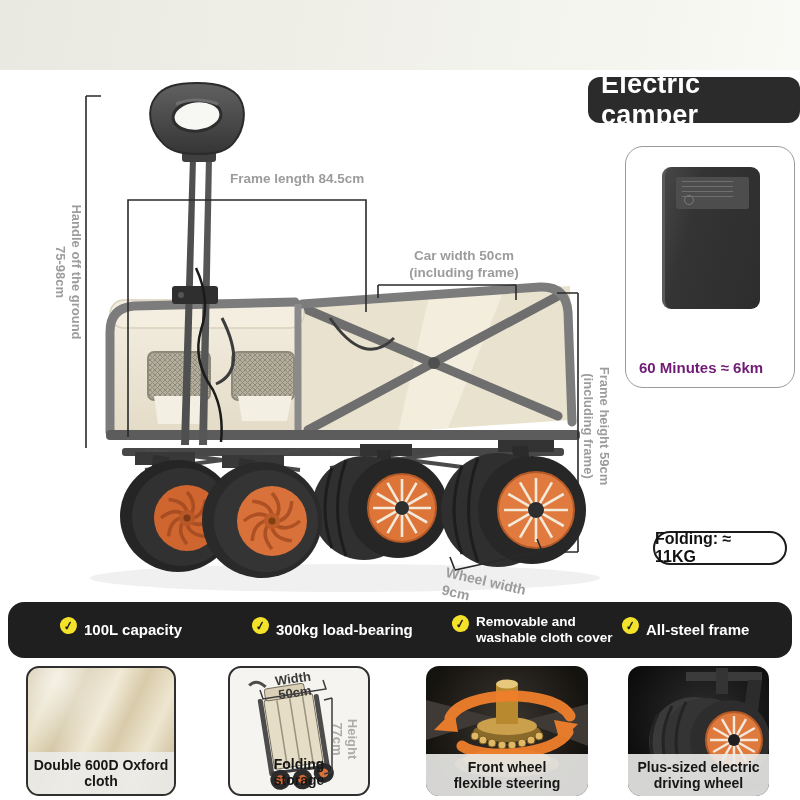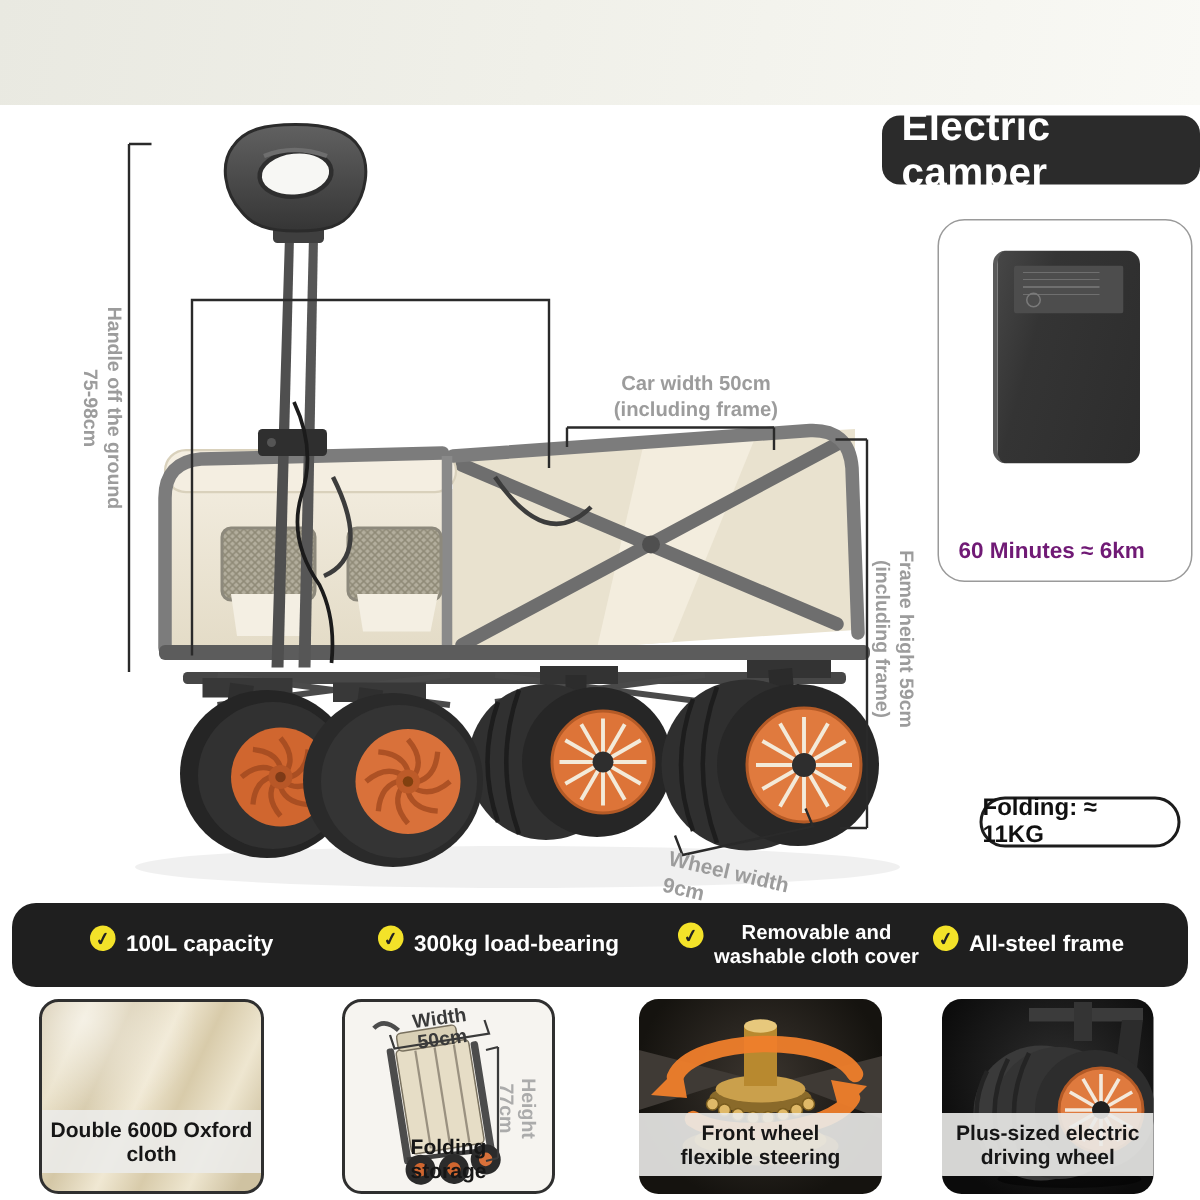--- a/index.html
+++ b/index.html
@@ -40,35 +40,35 @@
               transform-origin:0 0;text-align:center;font-size:13px;}
   .ann-car-width{left:388px;top:248px;width:152px;text-align:center;}
   .ann-frame-height{left:612px;top:302px;width:248px;height:30px;transform:rotate(90deg);
                     transform-origin:0 0;text-align:center;font-size:13px;}
   .ann-wheel-width{left:448px;top:564px;transform:rotate(13deg);transform-origin:0 0;font-size:14px;}
   
   .features-bar{left:8px;top:602px;width:784px;height:56px;background:#1f1f1f;border-radius:16px;}
   .feat{position:absolute;top:0;height:100%;display:flex;align-items:center;gap:7px;}
   .feat .txt{color:#fff;font-size:15px;font-weight:700;line-height:1.2;}
   .feat .txt span{display:block;}
-  .feat-3 .txt{font-size:13.5px;text-align:center;}
+  .feat-3 .txt{font-size:13.5px;text-align:left;}
   .check{width:17px;height:17px;border-radius:50%;background:#f3e229;color:#222;font-size:12px;
          font-weight:700;display:flex;align-items:center;justify-content:center;
          transform:rotate(-10deg);margin-bottom:10px;}
   .feat-3 .check{margin-bottom:14px;}
   
   .card{position:absolute;top:666px;height:130px;border-radius:13px;overflow:hidden;box-sizing:border-box;}
   .card-oxford{left:26px;width:150px;border:2px solid #2f2f2f;
     background:
       radial-gradient(ellipse at 20% 10%,rgba(255,255,255,.55) 0%,rgba(255,255,255,0) 45%),
       linear-gradient(115deg,#cdbf9e 0%,#e9e0c7 16%,#d4c7a6 30%,#f0e8d3 46%,#d8cbaa 60%,#eee6d0 76%,#cfc2a1 92%);}
   .card-folding{left:228px;width:142px;border:2px solid #2f2f2f;background:#f6f4f0;}
   .card-steering{left:426px;width:162px;background:radial-gradient(circle at 50% 42%,#3b352f 0%,#15130f 75%);}
   .card-ewheel{left:628px;width:141px;background:radial-gradient(circle at 55% 40%,#2e2e2e 0%,#0b0b0b 80%);}
-  .cap{position:absolute;left:0;right:0;bottom:12px;height:42px;background:rgba(235,235,233,.9);
+  .cap{position:absolute;left:0;right:0;bottom:0;height:42px;background:rgba(235,235,233,.9);
        display:flex;flex-direction:column;align-items:center;justify-content:center;
        color:#161616;font-size:14px;font-weight:700;line-height:1.15;}
   .cap span{display:block;}
   .cap-plain{background:transparent;height:40px;bottom:2px;}
   .fold-width{position:absolute;left:28px;top:4px;width:72px;text-align:center;color:#3a3a3a;
               font-size:13px;font-weight:700;line-height:1.1;transform:rotate(-8deg);}
   .fold-width span{display:block;}
   .fold-height{position:absolute;left:130px;top:34px;width:74px;height:26px;transform:rotate(90deg);
                transform-origin:0 0;color:#ababab;font-size:13px;font-weight:700;text-align:center;}
   svg{display:block;}
@@ -245,20 +245,21 @@
         <div class="batt-dot"></div>
       </div>
     </div>
     <div class="battery-range">60 Minutes ≈ 6km</div>
   </div>
 
   <div class="abs weight-pill">
     <span>Folding: ≈ 11KG</span>
   </div>
 
+  <div class="ann ann-frame-length">Frame length 84.5cm</div>
   <div class="ann ann-handle">
     <span>Handle off the ground</span>
     <span>75-98cm</span>
   </div>
   <div class="ann ann-car-width">
     <span>Car width 50cm</span>
     <span>(including frame)</span>
   </div>
   <div class="ann ann-frame-height">
     <span>Frame height 59cm</span>

